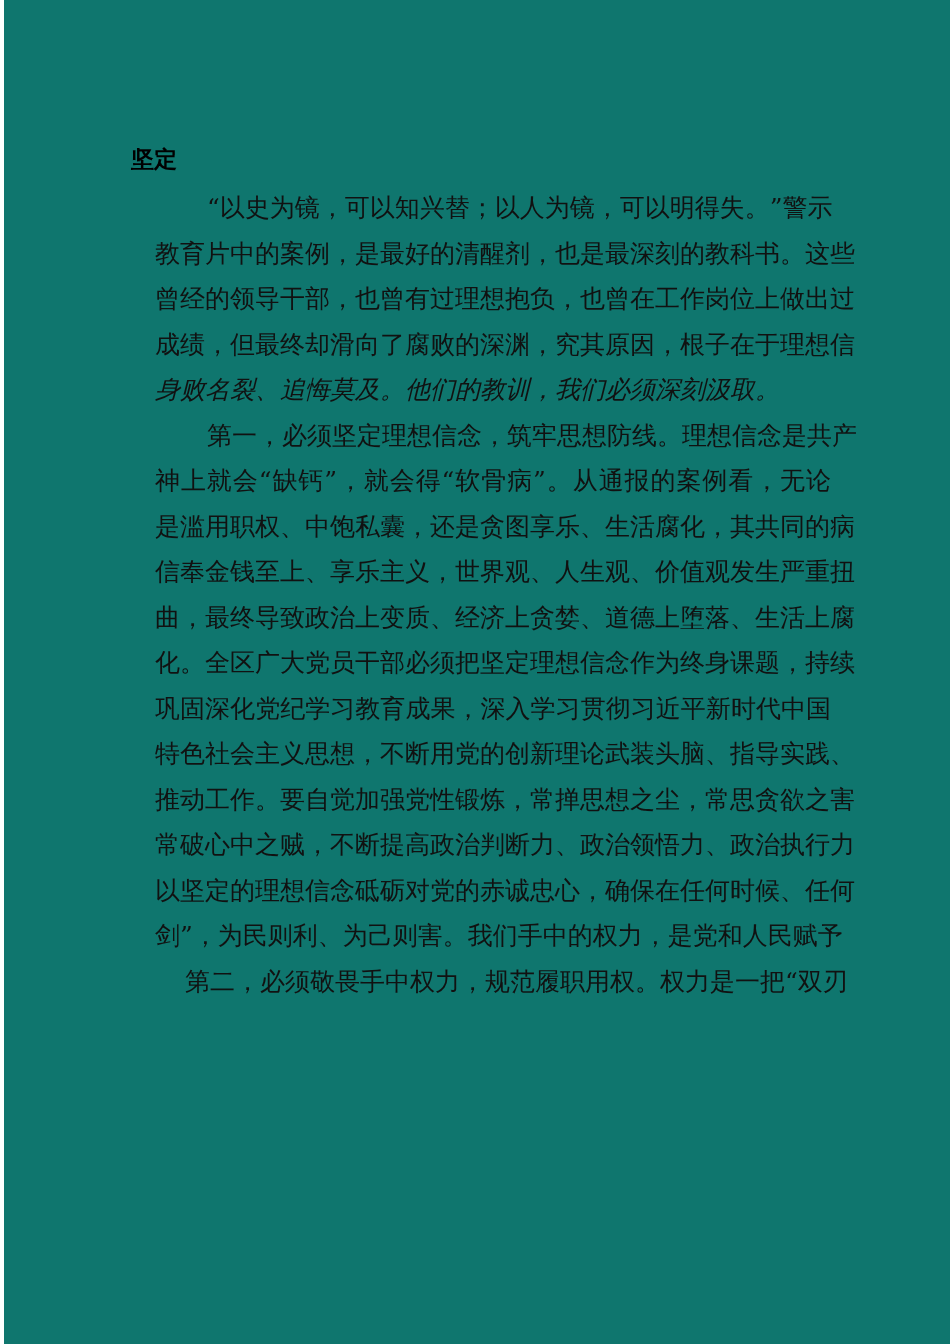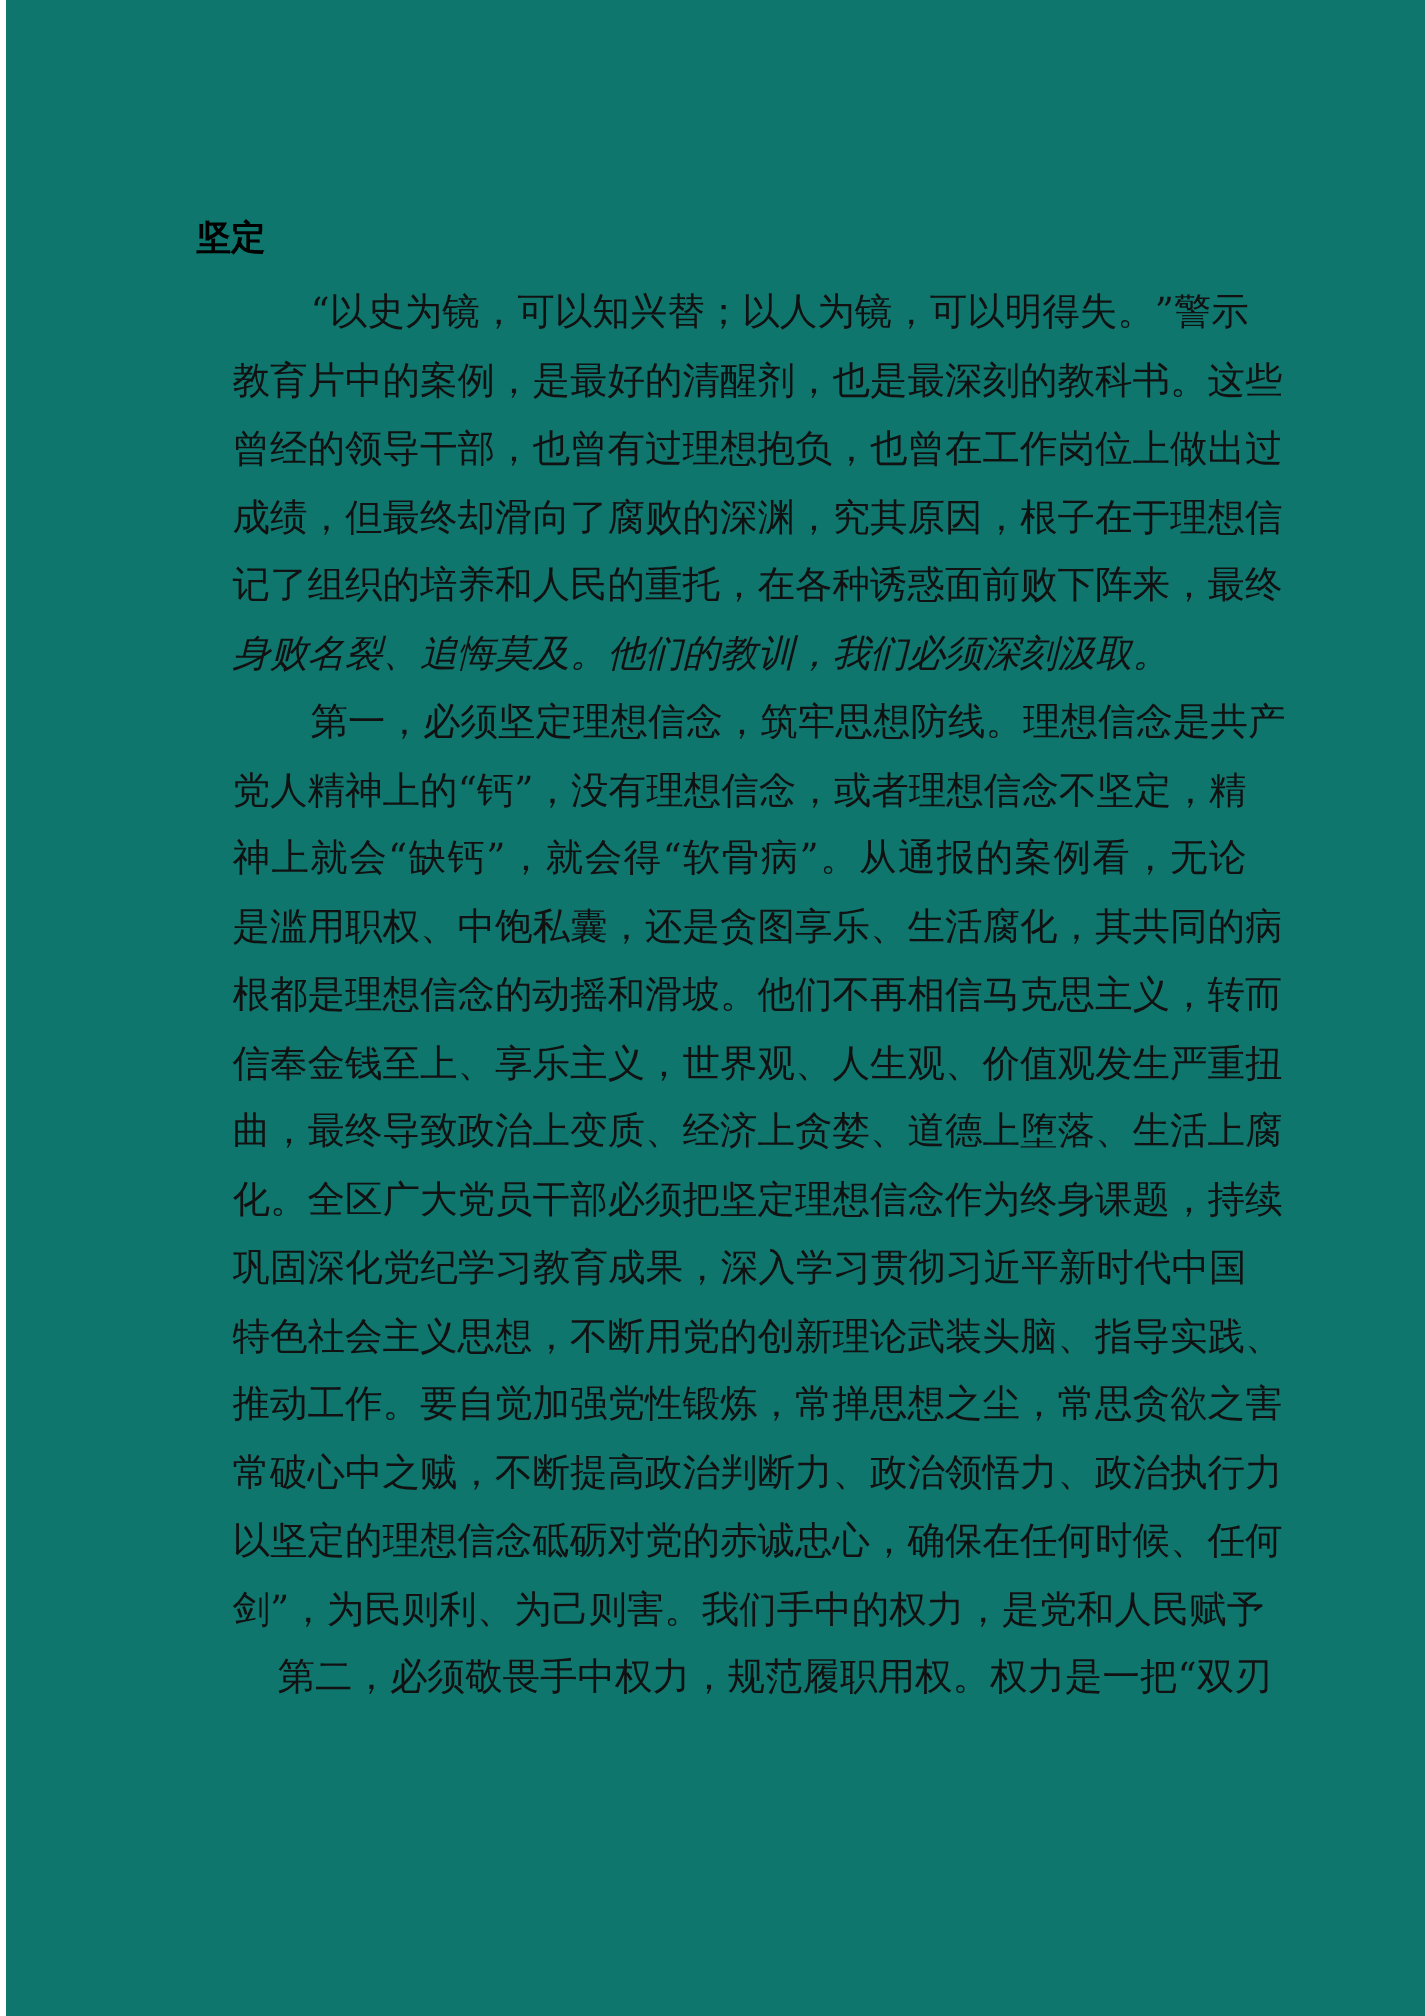--- a/index.html
+++ b/index.html
@@ -66,30 +66,27 @@
 
   <div class="heading">坚定</div>
 
   <div class="body">
 
     <div>
       <span class="line indent2">“以史为镜，可以知兴替；以人为镜，可以明得失。”警示</span>
       <span class="line">教育片中的案例，是最好的清醒剂，也是最深刻的教科书。这些</span>
       <span class="line">曾经的领导干部，也曾有过理想抱负，也曾在工作岗位上做出过</span>
       <span class="line">成绩，但最终却滑向了腐败的深渊，究其原因，根子在于理想信</span>
-      <span class="line">记了组织的培养和人民的重托，在各种诱惑面前败下阵来，最终</span>
       <span class="line last">身败名裂、追悔莫及。他们的教训，我们必须深刻汲取。</span>
     </div>
 
     <div>
       <span class="line indent2">第一，必须坚定理想信念，筑牢思想防线。理想信念是共产</span>
-      <span class="line">党人精神上的“钙”，没有理想信念，或者理想信念不坚定，精</span>
       <span class="line">神上就会“缺钙”，就会得“软骨病”。从通报的案例看，无论</span>
       <span class="line">是滥用职权、中饱私囊，还是贪图享乐、生活腐化，其共同的病</span>
-      <span class="line">根都是理想信念的动摇和滑坡。他们不再相信马克思主义，转而</span>
       <span class="line">信奉金钱至上、享乐主义，世界观、人生观、价值观发生严重扭</span>
       <span class="line">曲，最终导致政治上变质、经济上贪婪、道德上堕落、生活上腐</span>
       <span class="line">化。全区广大党员干部必须把坚定理想信念作为终身课题，持续</span>
       <span class="line">巩固深化党纪学习教育成果，深入学习贯彻习近平新时代中国</span>
       <span class="line">特色社会主义思想，不断用党的创新理论武装头脑、指导实践、</span>
       <span class="line">推动工作。要自觉加强党性锻炼，常掸思想之尘，常思贪欲之害</span>
       <span class="line">常破心中之贼，不断提高政治判断力、政治领悟力、政治执行力</span>
       <span class="line">以坚定的理想信念砥砺对党的赤诚忠心，确保在任何时候、任何</span>
     </div>
 

